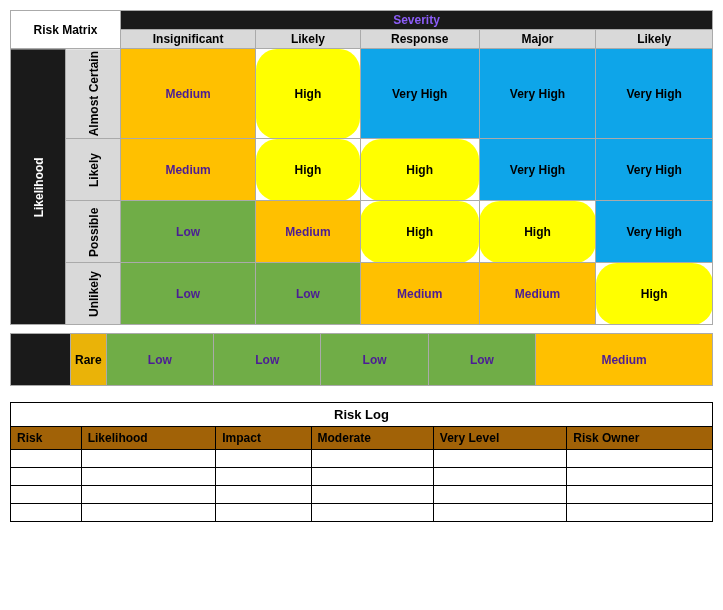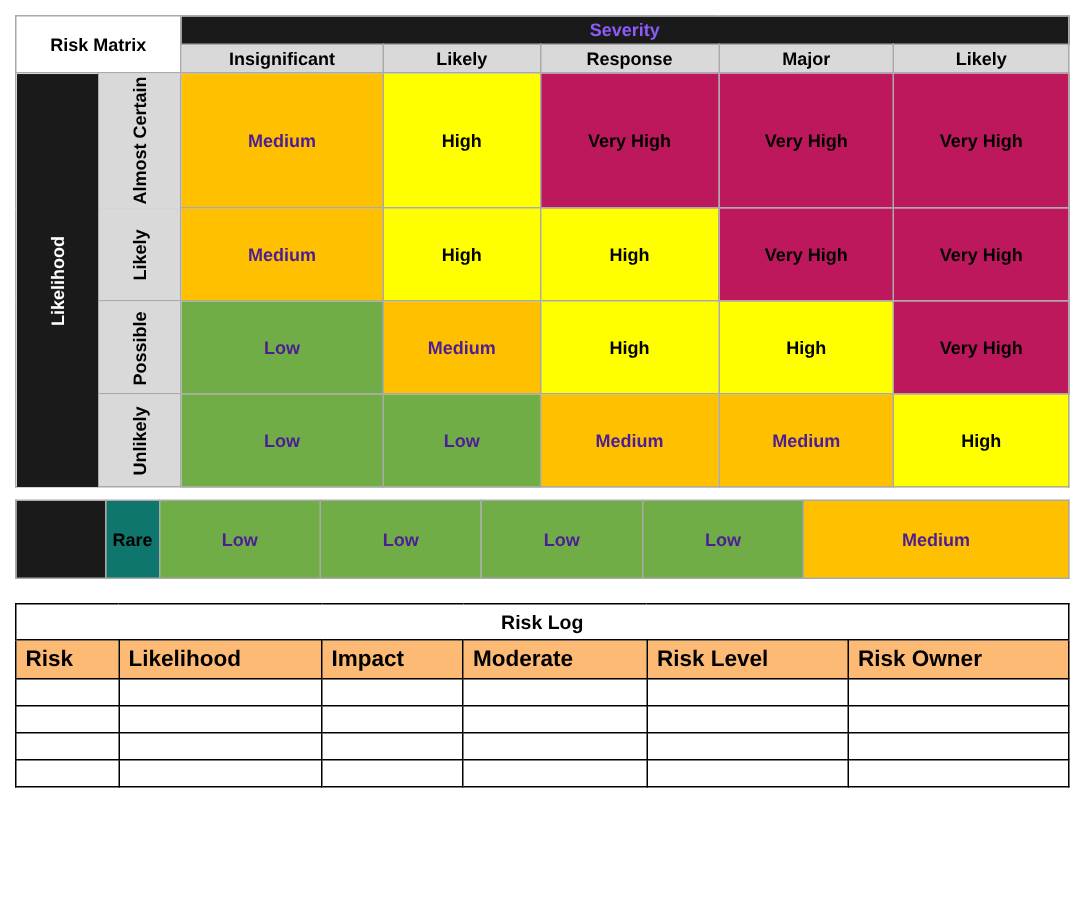--- a/index.html
+++ b/index.html
@@ -58,31 +58,31 @@
       writing-mode: vertical-rl;
       transform: rotate(180deg);
       width: 28px;
       font-size: 11px;
       text-align: center;
       vertical-align: middle;
       padding: 4px 2px;
     }
 
     .rare-label {
-      background: #0f766e;
+      background: #eab308;
       font-size: 11px;
       font-weight: bold;
       text-align: center;
       vertical-align: middle;
     }
 
     .cell-low { background: #70ad47; color: #4c1d95; }
     .cell-medium { background: #ffc000; color: #4c1d95; }
-    .cell-high { background: #ffff00; color: #000; }
-    .cell-very-high { background: #be185d; color: #000; }
+    .cell-high { background: #ffff00; color: #000; border-radius: 21px; }
+    .cell-very-high { background: #0ea5e9; color: #000; }
 
     
     .rare-table {
       border-collapse: collapse;
       width: 100%;
     }
 
     .rare-table td {
       border: 1px solid #aaa;
       text-align: center;
@@ -117,23 +117,23 @@
 
     .risk-log-title-row th {
       background: #fff;
       text-align: center;
       font-weight: bold;
       font-size: 13px;
       border-bottom: none;
     }
 
     .risk-log-subheader th {
-      background: #fdba74;
-      font-weight: bold;
-      font-size: 15px;
+      background: #a16207;
+      font-weight: bold;
+      font-size: 12px;
     }
 
     .risk-log-data-row td {
       height: 18px;
       background: #fff;
     }
   </style>
 </head>
 <body>
 
@@ -210,21 +210,21 @@
   <table class="risk-log-table">
     <thead>
       <tr class="risk-log-title-row">
         <th colspan="6">Risk Log</th>
       </tr>
       <tr class="risk-log-subheader">
         <th>Risk</th>
         <th>Likelihood</th>
         <th>Impact</th>
         <th>Moderate</th>
-        <th>Risk Level</th>
+        <th>Very Level</th>
         <th>Risk Owner</th>
       </tr>
     </thead>
     <tbody>
       <tr class="risk-log-data-row">
         <td></td>
         <td></td>
         <td></td>
         <td></td>
         <td></td>

